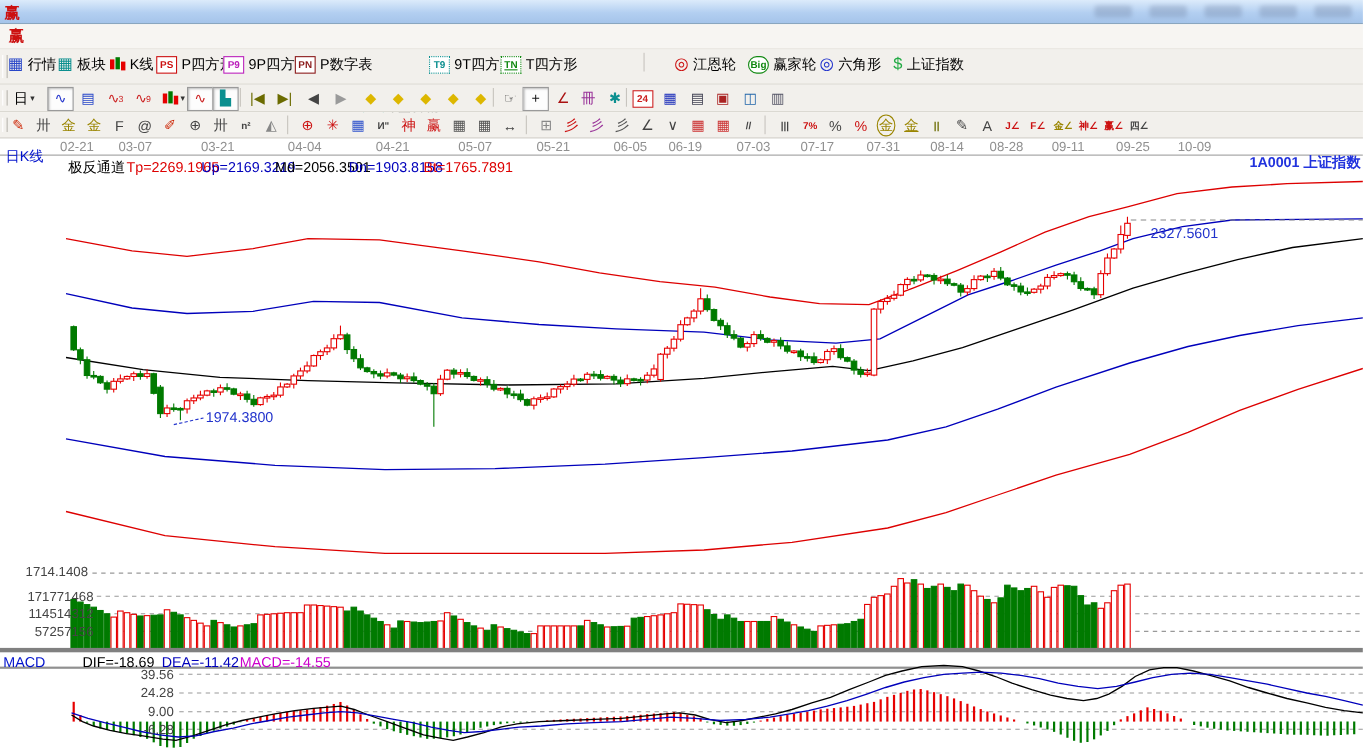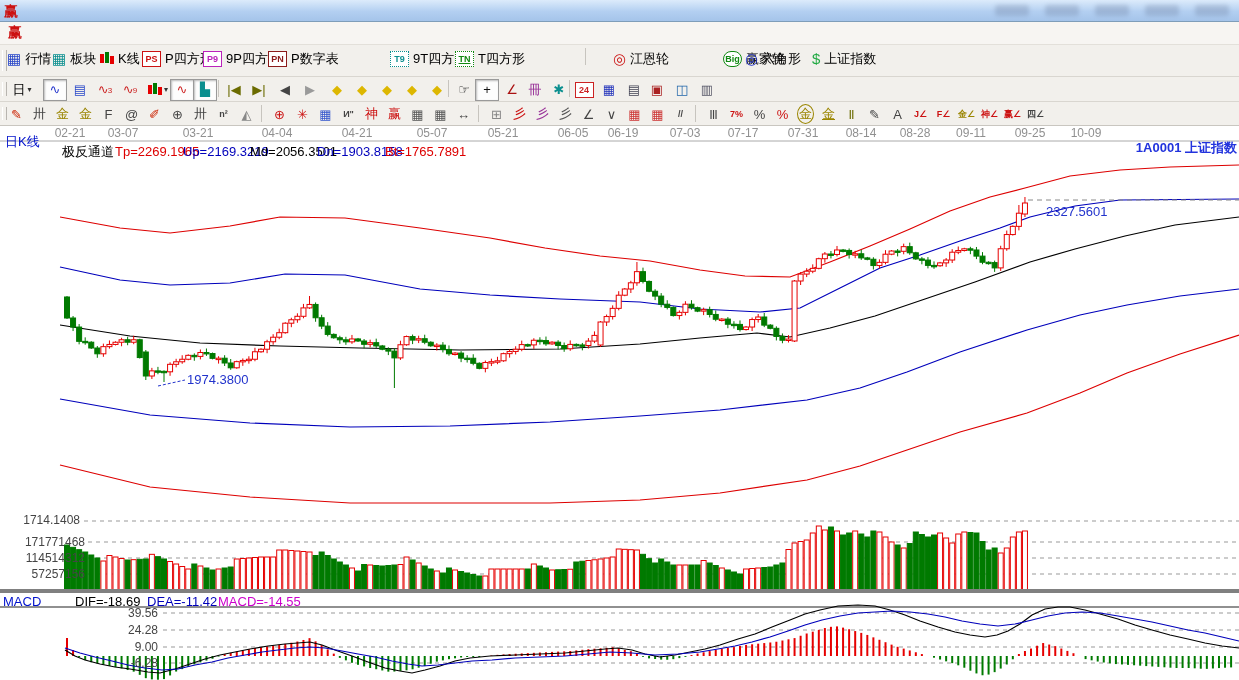--- a/index.html
+++ b/index.html
@@ -104,21 +104,21 @@
     </div>
     <div class="t1-item" style="left: 455px;">
       <span class="icon-box dotted" style="color: rgb(17, 136, 17); border-color: rgb(17, 136, 17); text-decoration: underline;">TN</span>
       <span>T四方形</span>
     </div>
     <div class="t1-item" style="left: 613px;">
       <span class="icon-glyph" style="color: rgb(204, 17, 17);">◎</span>
       <span>江恩轮</span>
     </div>
     <div class="t1-item" style="left: 680px;">
-      <span class="icon-box round" style="color: rgb(17, 136, 17); border-color: rgb(17, 136, 17); margin-left: 43px;">Big</span>
+      <span class="icon-box round" style="color: rgb(17, 136, 17); border-color: rgb(17, 136, 17);">Big</span>
       <span>赢家轮</span>
     </div>
     <div class="t1-item" style="left: 745px;">
       <span class="icon-glyph" style="color: rgb(34, 51, 204);">◎</span>
       <span>六角形</span>
     </div>
     <div class="t1-item" style="left: 812px;">
       <span class="icon-glyph" style="color: rgb(34, 170, 68);">$</span>
       <span>上证指数</span>
     </div>

